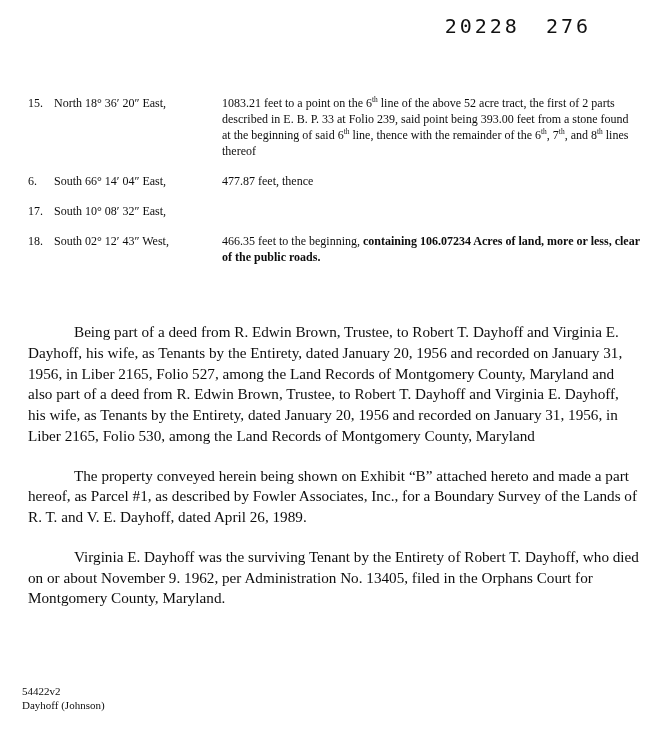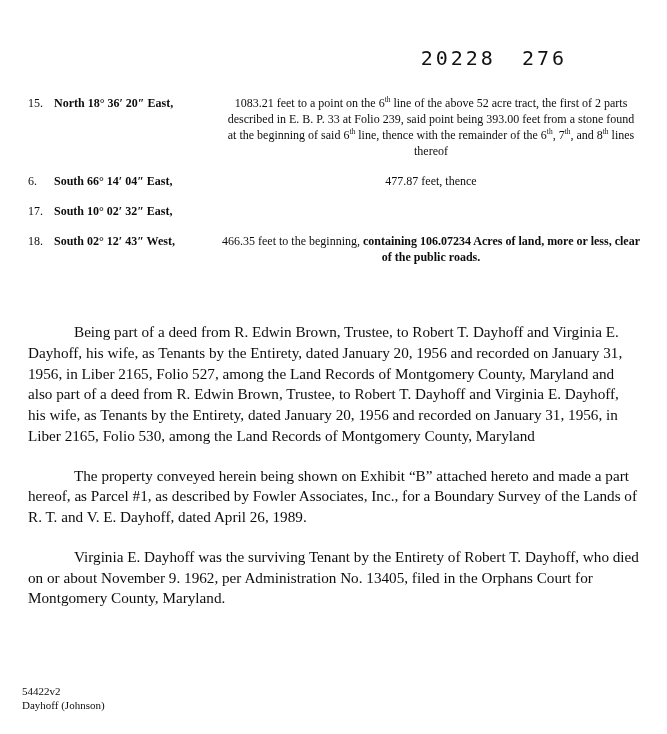--- a/index.html
+++ b/index.html
@@ -21,26 +21,25 @@
     inset: 0;
   }
 
   
   .stamp-row {
     position: absolute;
     top: 14px;
     left: 0;
     right: 0;
     text-align: right;
-    padding-right: 100px;
+    padding-right: 76px;
     font-family: "DejaVu Sans Mono", monospace;
     font-size: 20px;
     letter-spacing: 3px;
     color: #111;
-    margin-top: 32px;
   }
   .stamp-row .stamp-gap {
     display: inline-block;
     width: 26px;
   }
 
   
   .calls {
     position: absolute;
     left: 28px;
@@ -56,25 +55,24 @@
   }
   .call-num {
     width: 26px;
     flex: 0 0 26px;
     text-align: left;
   }
   .call-bearing {
     width: 168px;
     flex: 0 0 168px;
     white-space: nowrap;
-    font-weight: bold;
   }
   .call-text {
     flex: 1 1 auto;
-    text-align: center;
+    text-align: left;
   }
   .call-text .bold {
     font-weight: bold;
   }
   sup {
     font-size: 0.62em;
     vertical-align: super;
     line-height: 0;
   }
 
@@ -120,21 +118,21 @@
         <div class="call-bearing">North 18° 36′ 20″  East,</div>
         <div class="call-text"><span>1083.21 feet to a point on the 6</span><sup>th</sup><span> line of the above 52 acre tract, the first of 2 parts described in E. B. P. 33 at Folio 239, said point being 393.00 feet from a stone found at the beginning of said 6</span><sup>th</sup><span> line, thence with the remainder of the 6</span><sup>th</sup><span>, 7</span><sup>th</sup><span>, and 8</span><sup>th</sup><span> lines thereof</span></div>
       </div>
       <div class="call">
         <div class="call-num">6.</div>
         <div class="call-bearing">South 66° 14′ 04″  East,</div>
         <div class="call-text"><span>477.87 feet, thence</span></div>
       </div>
       <div class="call">
         <div class="call-num">17.</div>
-        <div class="call-bearing">South 10° 02′ 32″  East,</div>
+        <div class="call-bearing">South 10° 08′ 32″  East,</div>
       </div>
       <div class="call">
         <div class="call-num">18.</div>
         <div class="call-bearing">South 02° 12′ 43″  West,</div>
         <div class="call-text"><span>466.35 feet to the beginning, </span><span class="bold">containing 106.07234 Acres of land, more or less, clear of the public roads.</span></div>
       </div>
     </div>
 
   <div class="paragraphs">
       <div class="para">Being part of a deed from R. Edwin Brown, Trustee, to Robert T. Dayhoff and Virginia E. Dayhoff, his wife, as Tenants by the Entirety, dated January 20, 1956 and recorded on January 31, 1956, in Liber 2165, Folio 527, among the Land Records of Montgomery County, Maryland and also part of a deed from R. Edwin Brown, Trustee, to Robert T. Dayhoff and Virginia E. Dayhoff, his wife, as Tenants by the Entirety, dated January 20, 1956 and recorded on January 31, 1956, in Liber 2165, Folio 530, among the Land Records of Montgomery County, Maryland</div>

